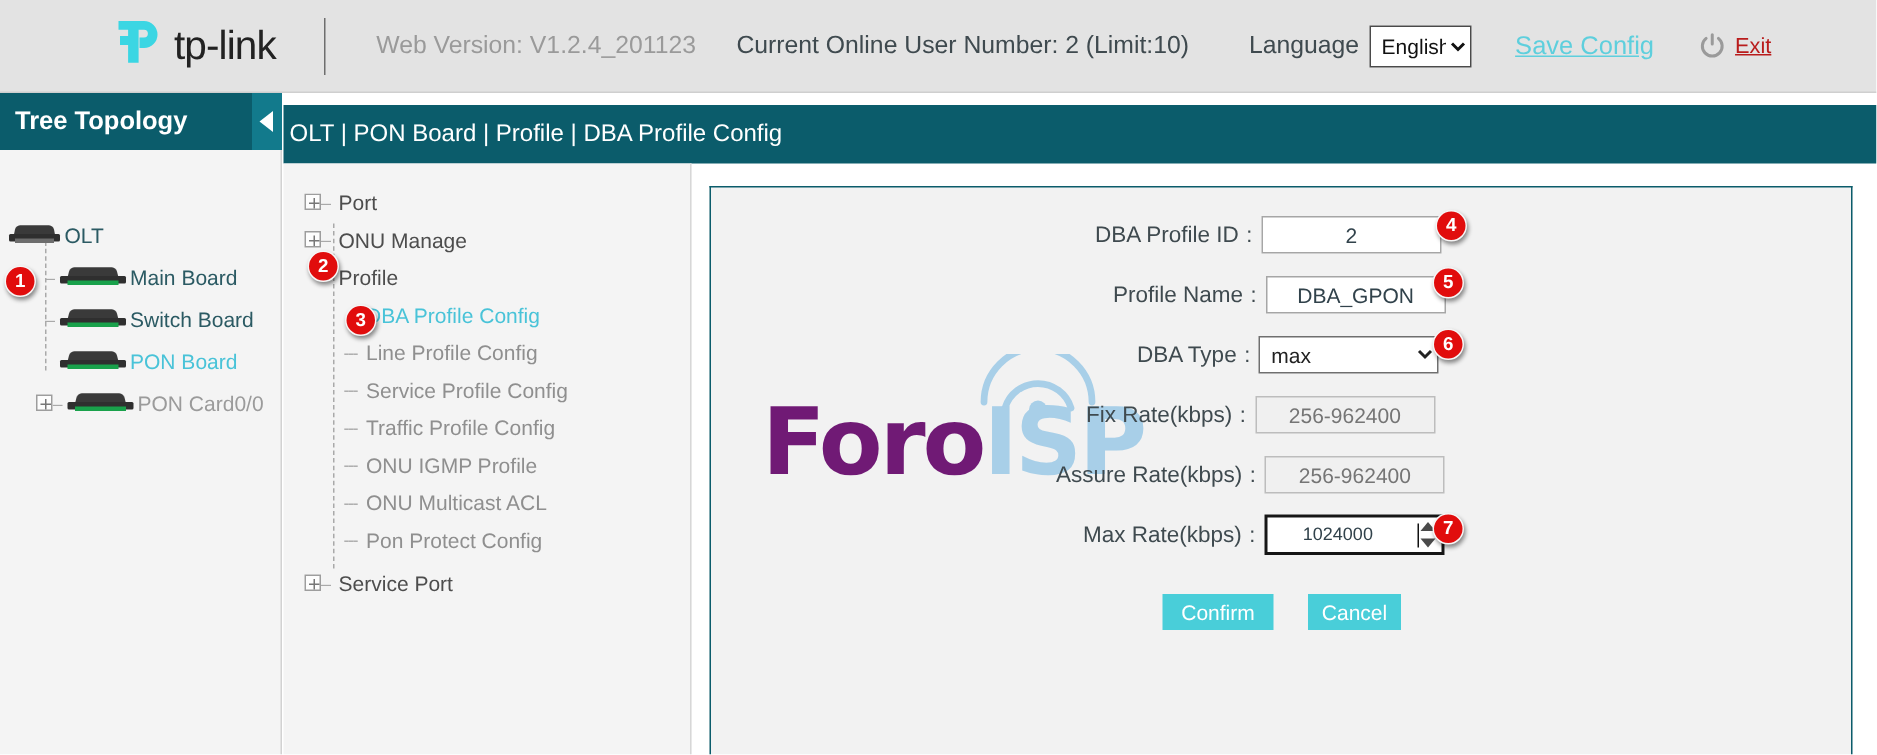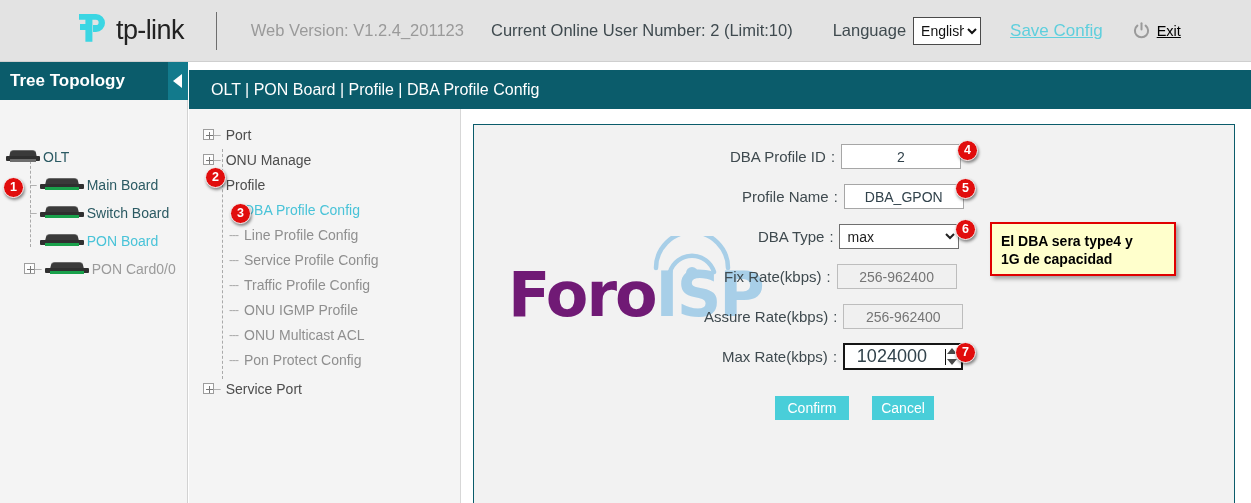--- a/index.html
+++ b/index.html
@@ -27,21 +27,21 @@
     margin-left:7px; width:68px; height:28px; font-size:14px;
     font-family:"Liberation Sans", sans-serif;
     border:1px solid #4a4a4a; background:#fff; color:#111; padding-left:3px;
   }
   .saveconfig {
     margin-left:29px; font-size:17px; color:#5ecfdd; text-decoration:underline;
     cursor:pointer; white-space:nowrap;
   }
   .exit-wrap { margin-left:30px; display:flex; align-items:center; cursor:pointer; }
   .power-ic { width:17px; height:17px; position:relative; }
-  .exit-text { margin-left:7px; font-size:14.5px; color:#000000; text-decoration:underline; }
+  .exit-text { margin-left:7px; font-size:14.5px; color:#b91c1c; text-decoration:underline; }
 
   
   .sidebar { position:absolute; left:0; top:62px; width:188px; height:441px;
              background:#f4f4f4; border-right:1px solid #d2d2d2; }
   .tt-bar { position:relative; width:188px; height:38px; background:#0b5c6b; }
   .tt-title { position:absolute; left:10px; top:9px; font-size:17px; font-weight:bold; color:#fff; }
   .tt-collapse { position:absolute; right:0; top:0; width:20px; height:38px;
                  background:#127a8c; cursor:pointer; }
   .tt-arrow { position:absolute; left:5px; top:12px; width:0;height:0;
               border-top:7px solid transparent; border-bottom:7px solid transparent;
@@ -70,21 +70,21 @@
   .vline { position:absolute; border-left:1px dashed #a9a9a9; }
 
   .plusbox { width:11px; height:11px; border:1px solid #9d9d9d; background:#fdfdfd;
              position:relative; flex:0 0 11px; }
   .plusbox:before { content:''; position:absolute; left:2px; top:4.5px; width:7px; height:1px; background:#777; }
   .plusbox:after  { content:''; position:absolute; left:4.5px; top:2px; width:1px; height:7px; background:#777; }
 
   
   .crumb-bar { position:absolute; left:189px; top:70px; width:1062px; height:39px;
                background:#0b5c6b; display:flex; align-items:center; }
-  .crumb-bar span { margin-left:22px; font-size:16px; color:#fff; }
+  .crumb-bar span { margin-left:4px; font-size:16px; color:#fff; }
 
   .menu-col { position:absolute; left:189px; top:109px; width:272px; height:394px;
               background:#f4f4f4; border-right:1px solid #d7d7d7; }
   .mrow { position:relative; display:flex; align-items:center; height:25px; font-size:14px; }
   .mrow .mlbl { margin-left:6px; color:#4d4d4d; white-space:nowrap; }
   .mrow .mlbl.active { color:#49c3d8; }
   .mrow .mlbl.sub { color:#8f8f8f;text-align:right; }
   .dashmark { color:#a9a9a9; font-size:12px; letter-spacing:-1px; }
 
   
@@ -104,21 +104,21 @@
   .fcolon { font-size:14.5px; color:#3f4a4f; margin:0 6px 0 5px; }
   .finput { width:120px; height:25px; border:1px solid #a6a6a6; background:#fff;
             font-size:14px; text-align:center; color:#31424b;
             font-family:"Liberation Sans", sans-serif; }
   .finput.dis { background:#f0f0f0; color:#9b9b9b; border-color:#bdbdbd; }
   .fselect { width:120px; height:25px; border:1px solid #6f6f6f; background:#fff;
              font-size:14px; color:#222; padding-left:3px;
              font-family:"Liberation Sans", sans-serif; }
   .spin-wrap { position:relative; width:120px; height:27px; border:2px solid #161616; background:#fff; }
   .spin-val { position:absolute; left:0; top:0; width:94px; height:23px; line-height:23px;
-              text-align:center; font-size:18px; color:#31424b; }
+              text-align:center; font-size:12px; color:#31424b; }
   .caret { position:absolute; left:100px; top:4px; width:1px; height:16px; background:#111; }
   .spin-btns { position:absolute; right:3px; top:3px; width:11px; height:17px; }
   .spin-btns .up, .spin-btns .dn { position:absolute; left:0; width:0;height:0;
               border-left:5px solid transparent; border-right:5px solid transparent; }
   .spin-btns .up { top:0; border-bottom:6px solid #4a4a4a; }
   .spin-btns .dn { bottom:0; border-top:6px solid #4a4a4a; }
 
   
   .btn { height:24px; background:#49ced9; color:#fff; font-size:14px; border:none;
          cursor:pointer; font-family:"Liberation Sans", sans-serif; }
@@ -360,20 +360,14 @@
         <div class="up"></div>
         <div class="dn"></div>
       </div>
     </div>
   </div>
   <div class="badge" style="left:955px; top:342px;">7</div>
 
   <button class="btn" style="position:absolute; left:775px; top:396px; width:74px;">Confirm</button>
   <button class="btn" style="position:absolute; left:872px; top:396px; width:62px;">Cancel</button>
 
-  <div class="callout">
-    <p>
-      <span>El DBA sera type4 y</span><br>
-      <span>1G de capacidad</span>
-    </p>
-  </div>
 
 </div>
 
 </body></html>

